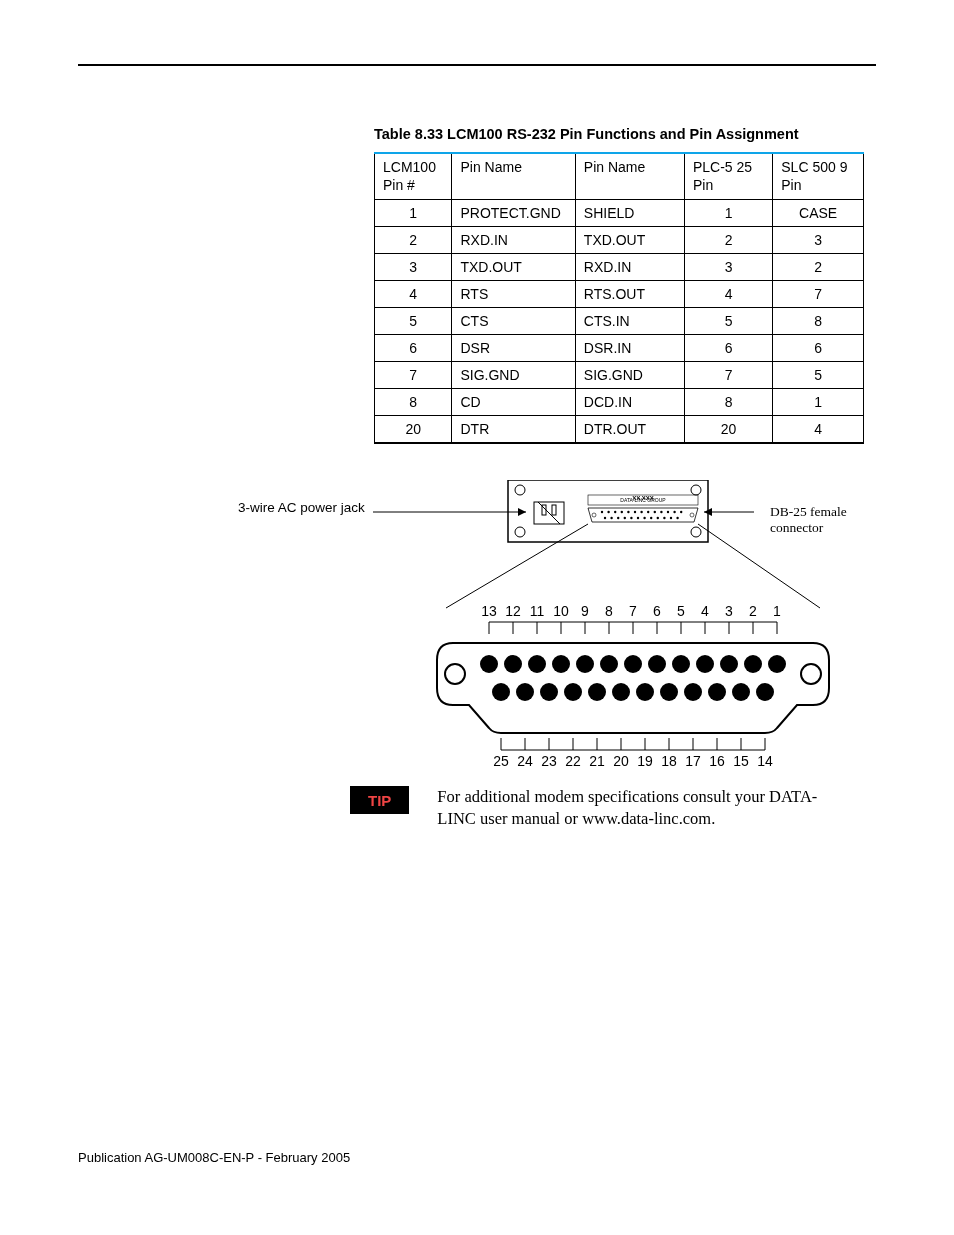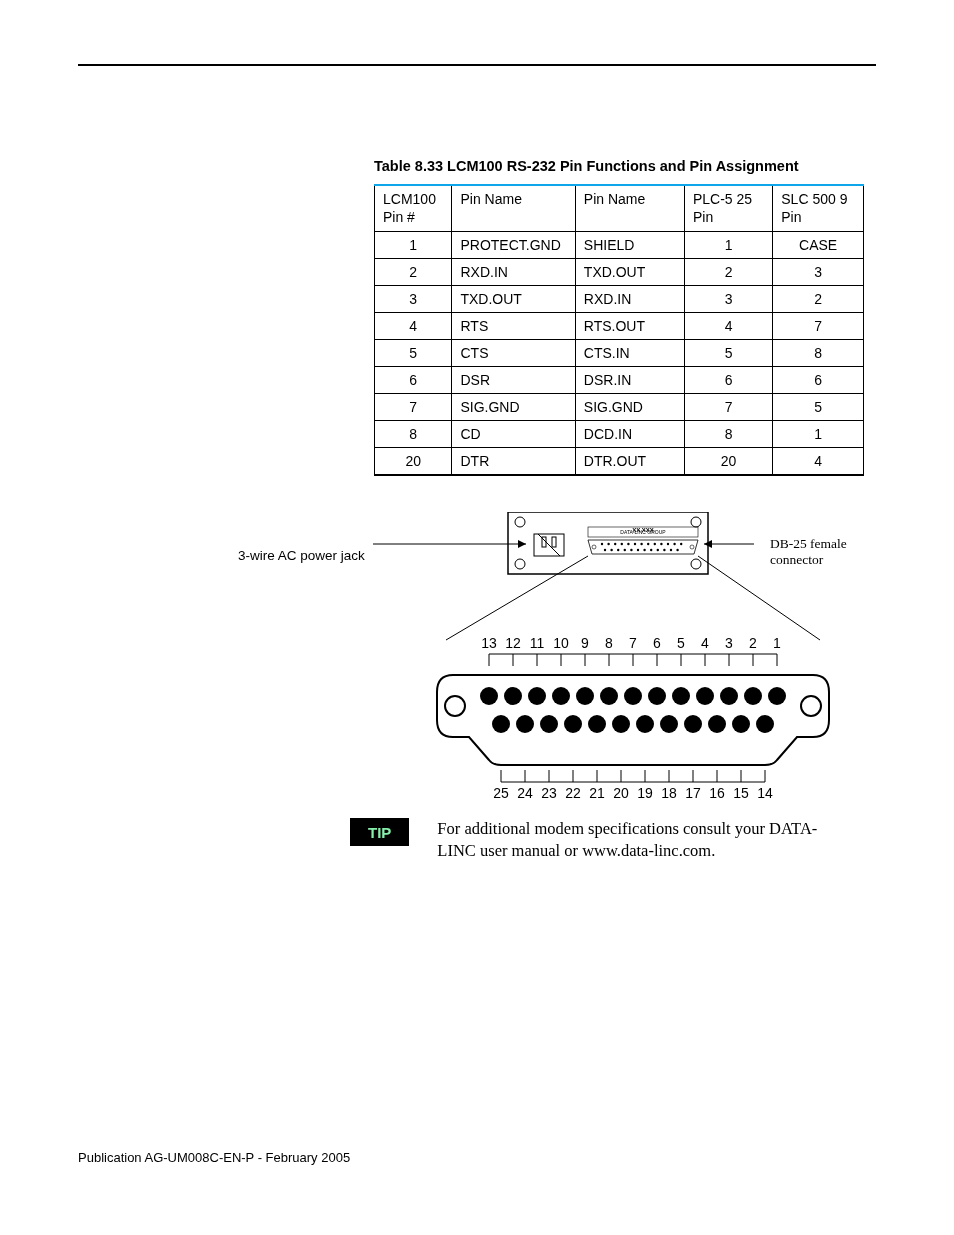--- a/index.html
+++ b/index.html
@@ -26,21 +26,21 @@
   }
   .header-page { font-weight: 700; }
   .header-title { font-weight: 400; }
   .header-rule {
     height: 2px;
     background: #000;
     margin-top: 4px;
   }
   .content-block {
     margin-left: 272px;
-    margin-top: 92px;
+    margin-top: 60px;
     padding-left: 24px;
   }
   .table-caption, .figure-caption {
     font-weight: 700;
     font-size: 14.5px;
     margin-bottom: 10px;
   }
   .figure-caption { margin-top: 26px; }
   table.pins {
     border-collapse: collapse;
@@ -66,32 +66,32 @@
     position: relative;
     margin-left: 160px;
     margin-top: 36px;
     height: 290px;
     font-family: Arial, Helvetica, sans-serif;
   }
   .callout-left, .callout-right {
     position: absolute;
     font-size: 13.5px;
   }
-  .callout-left { left: 0; top: 36px; }
+  .callout-left { left: 0; top: 20px; }
   .callout-right { left: 532px; top: 24px; font-family: Liberation Serif, serif; }
 
   .tip-row {
     display: flex;
     margin-left: 272px;
     margin-top: 16px;
     gap: 28px;
   }
   .tip-badge {
     background: #000;
-    color: #86efac;
+    color: #ef4444;
     font-weight: 700;
     font-size: 15px;
     padding: 4px 18px;
     height: 20px;
     display: flex;
     align-items: center;
   }
   .tip-text {
     font-family: Georgia, "Times New Roman", serif;
     font-size: 16.5px;

